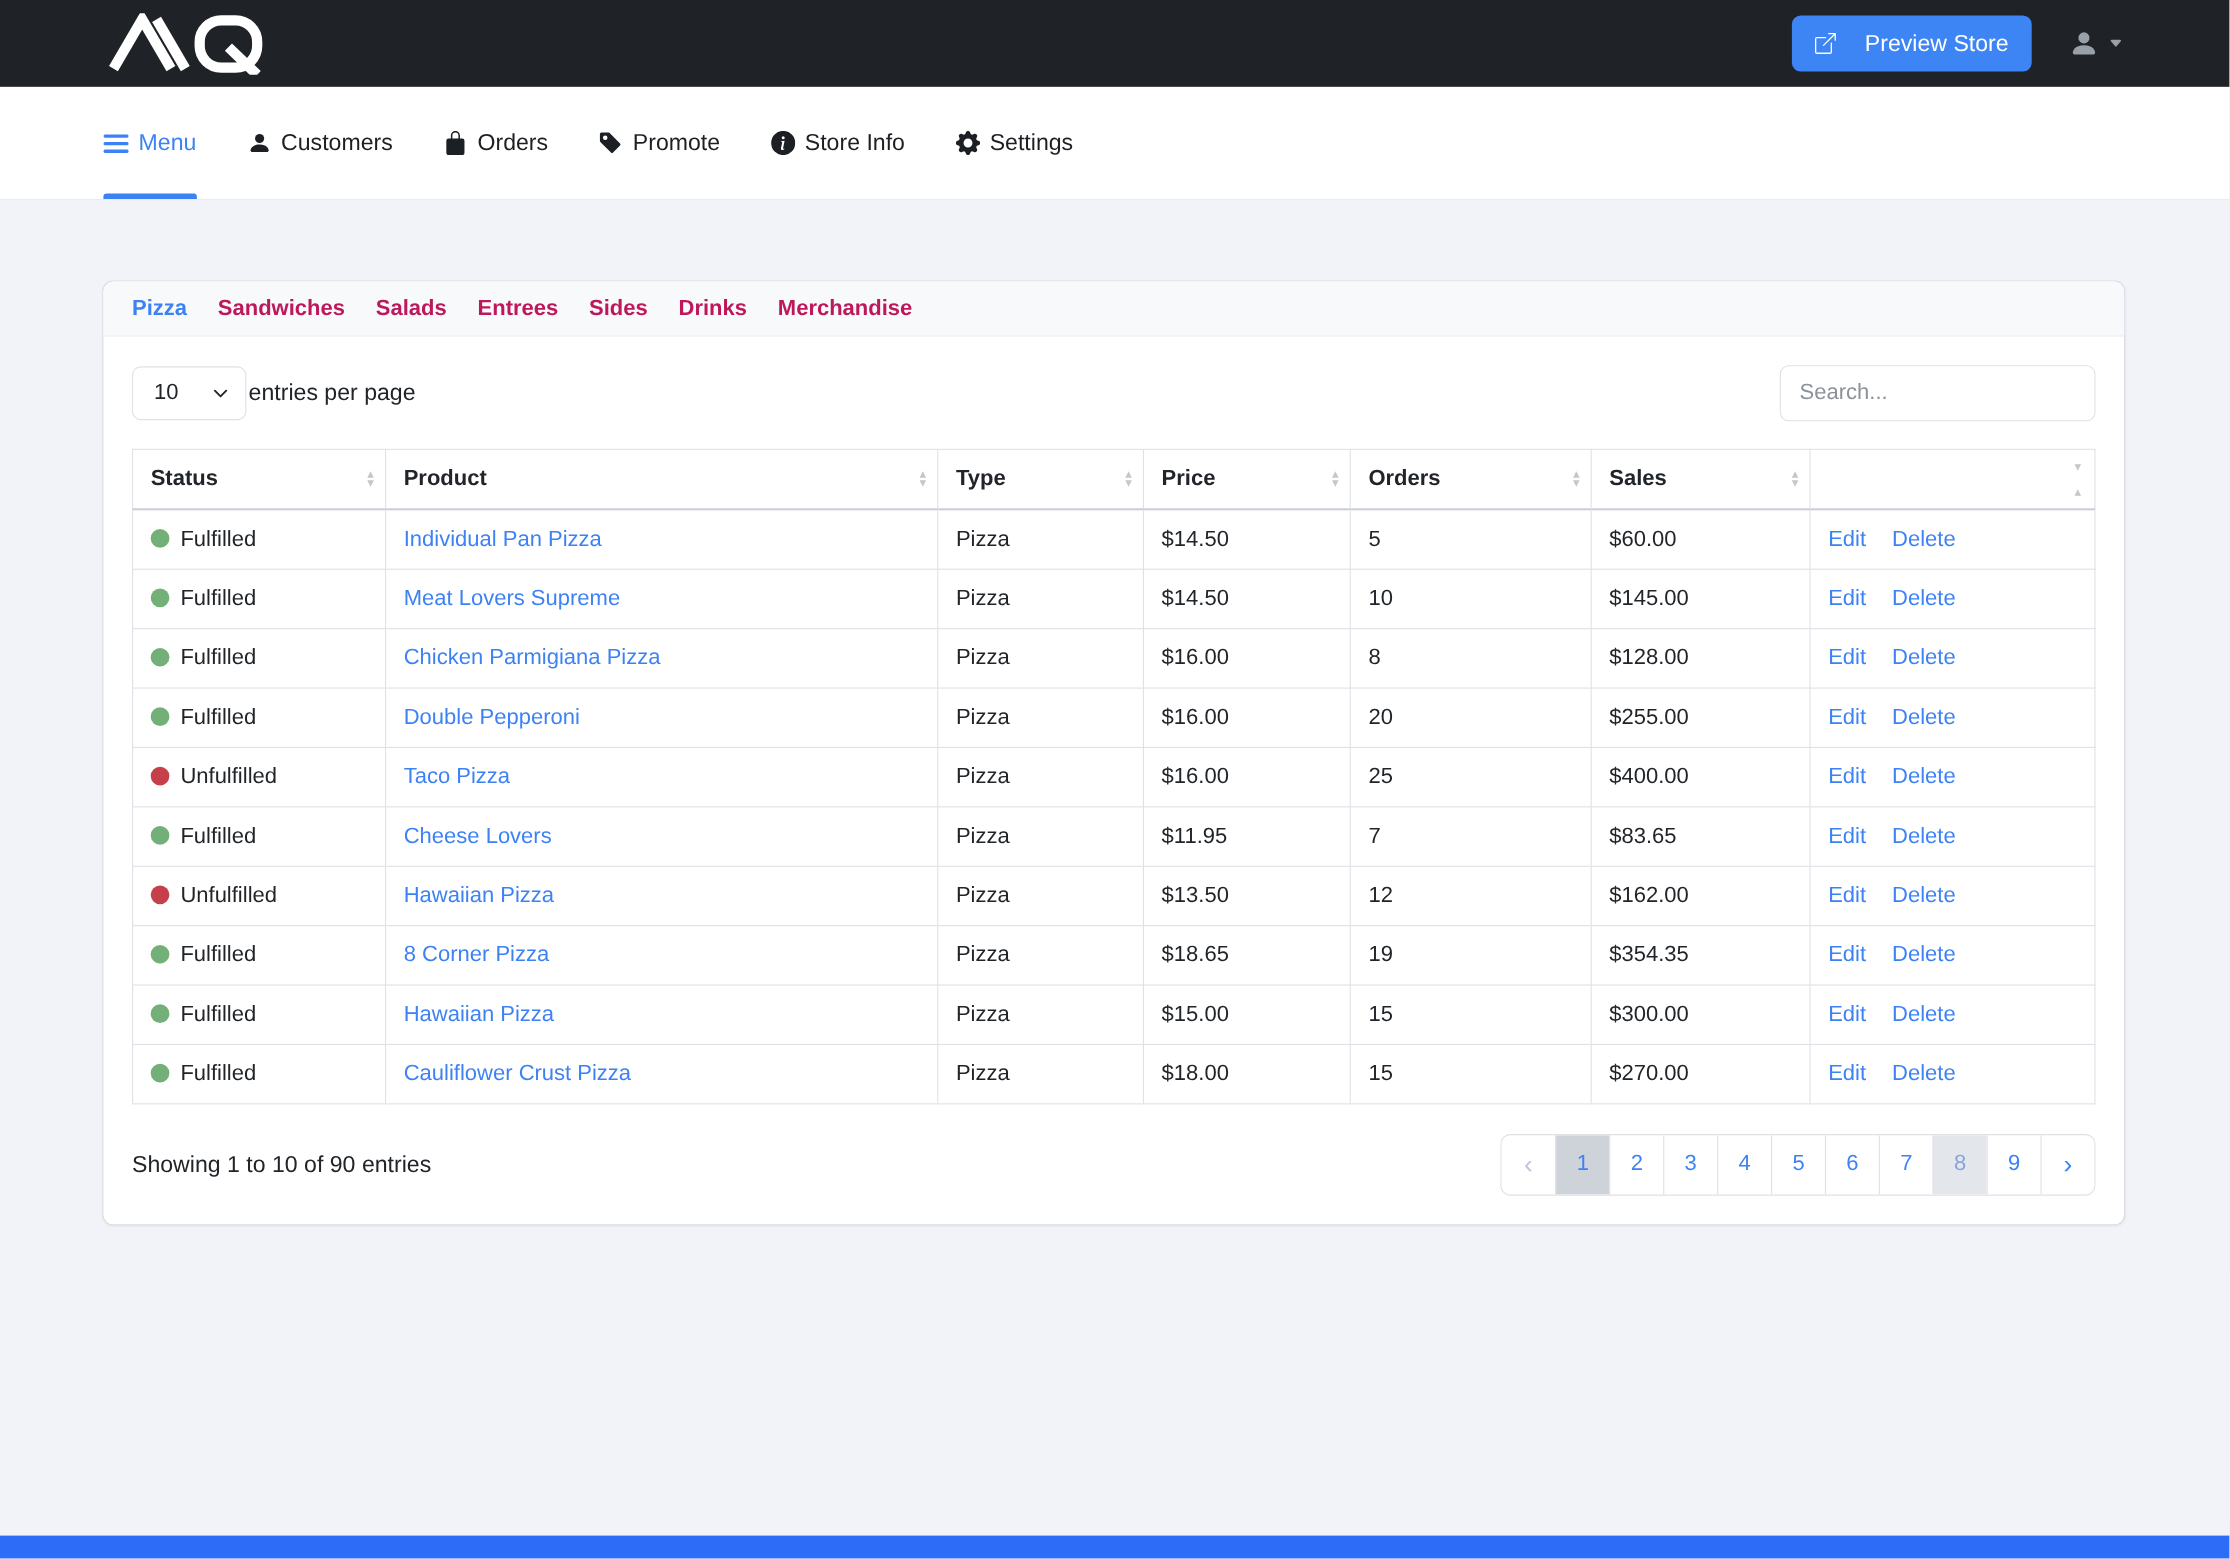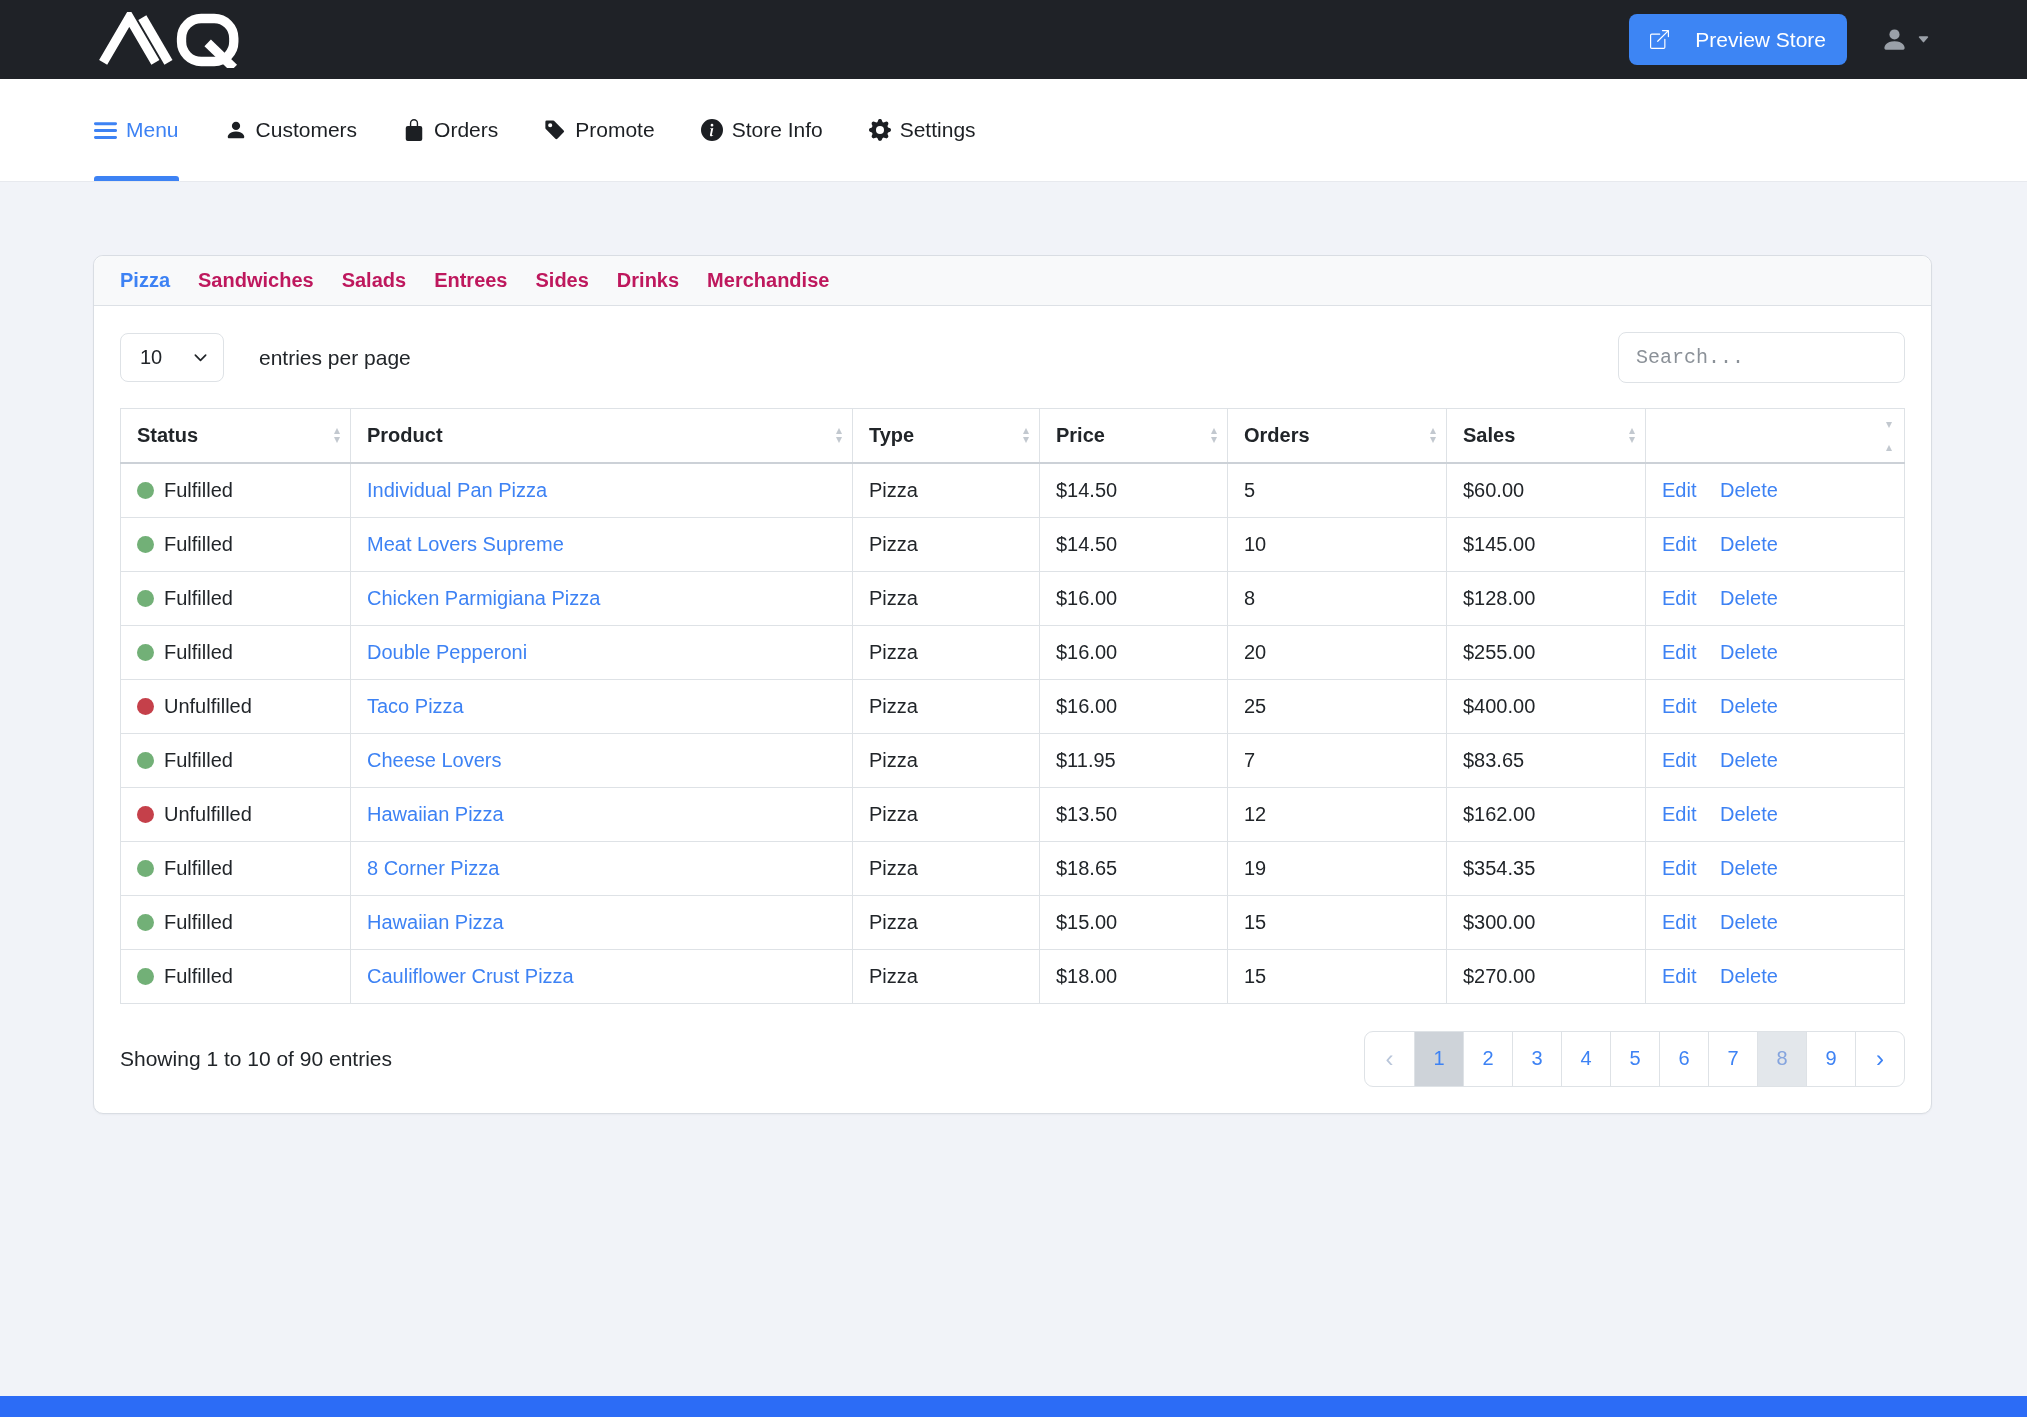--- a/index.html
+++ b/index.html
@@ -26,22 +26,22 @@
   .card { background:#fff; border:1px solid #d9dde3; border-radius:10px; box-shadow:0 1px 2px rgba(20,30,50,.04); }
   .card-header { background:#f8f9fa; border-bottom:1px solid #dde1e6; border-radius:10px 10px 0 0; padding:13px 26px; display:flex; gap:28px; align-items:center; }
   .tab { font-size:20px; font-weight:700; color:#be185d; text-decoration:none; cursor:pointer; }
   .tab.active { color:#3d82f4; }
   .card-body { padding:26px; }
 
   
   .controls { display:flex; align-items:center; justify-content:space-between; margin-bottom:25px; }
   .controls-left { display:flex; align-items:center; }
   .select { width:104px; height:49px; border:1px solid #dee2e6; border-radius:8px; display:flex; align-items:center; justify-content:space-between; padding:0 15px 0 19px; font-size:20px; cursor:pointer; background:#fff; }
-  .entries-label { margin-left:35px; font-size:21px; }
-  .search { width:287px; height:51px; border:1px solid #dee2e6; border-radius:8px; padding:0 17px; font-size:20px; font-family:Liberation Mono, monospace; color:#212529; outline:none; background:#fff; }
+  .entries-label { margin-left:2px; font-size:21px; }
+  .search { width:287px; height:51px; border:1px solid #dee2e6; border-radius:8px; padding:0 17px; font-size:20px; font-family:Liberation Sans, sans-serif; color:#212529; outline:none; background:#fff; }
   .search::placeholder { color:#8b9198; }
 
   
   table { width:100%; border-collapse:collapse; table-layout:fixed; }
   th, td { border:1px solid #dee2e6; text-align:left; vertical-align:middle; }
   thead th { font-size:20px; font-weight:700; padding:15px 16px; position:relative; border-bottom:2px solid #ccd1d7; }
   tbody td { font-size:20px; padding:14px 16px; height:54px; background:#fff; }
   .sort { position:absolute; right:10px; top:50%; transform:translateY(-50%); display:flex; flex-direction:column; align-items:center; font-family:"DejaVu Sans", sans-serif; font-size:12px; line-height:0.82; color:#c2c8cf; font-weight:400; }
   .sort-spread { position:absolute; right:12px; top:8px; bottom:8px; display:flex; flex-direction:column; justify-content:space-between; align-items:center; font-family:"DejaVu Sans", sans-serif; font-size:12px; color:#c2c8cf; font-weight:400; }
   .td-status { white-space:nowrap; }

